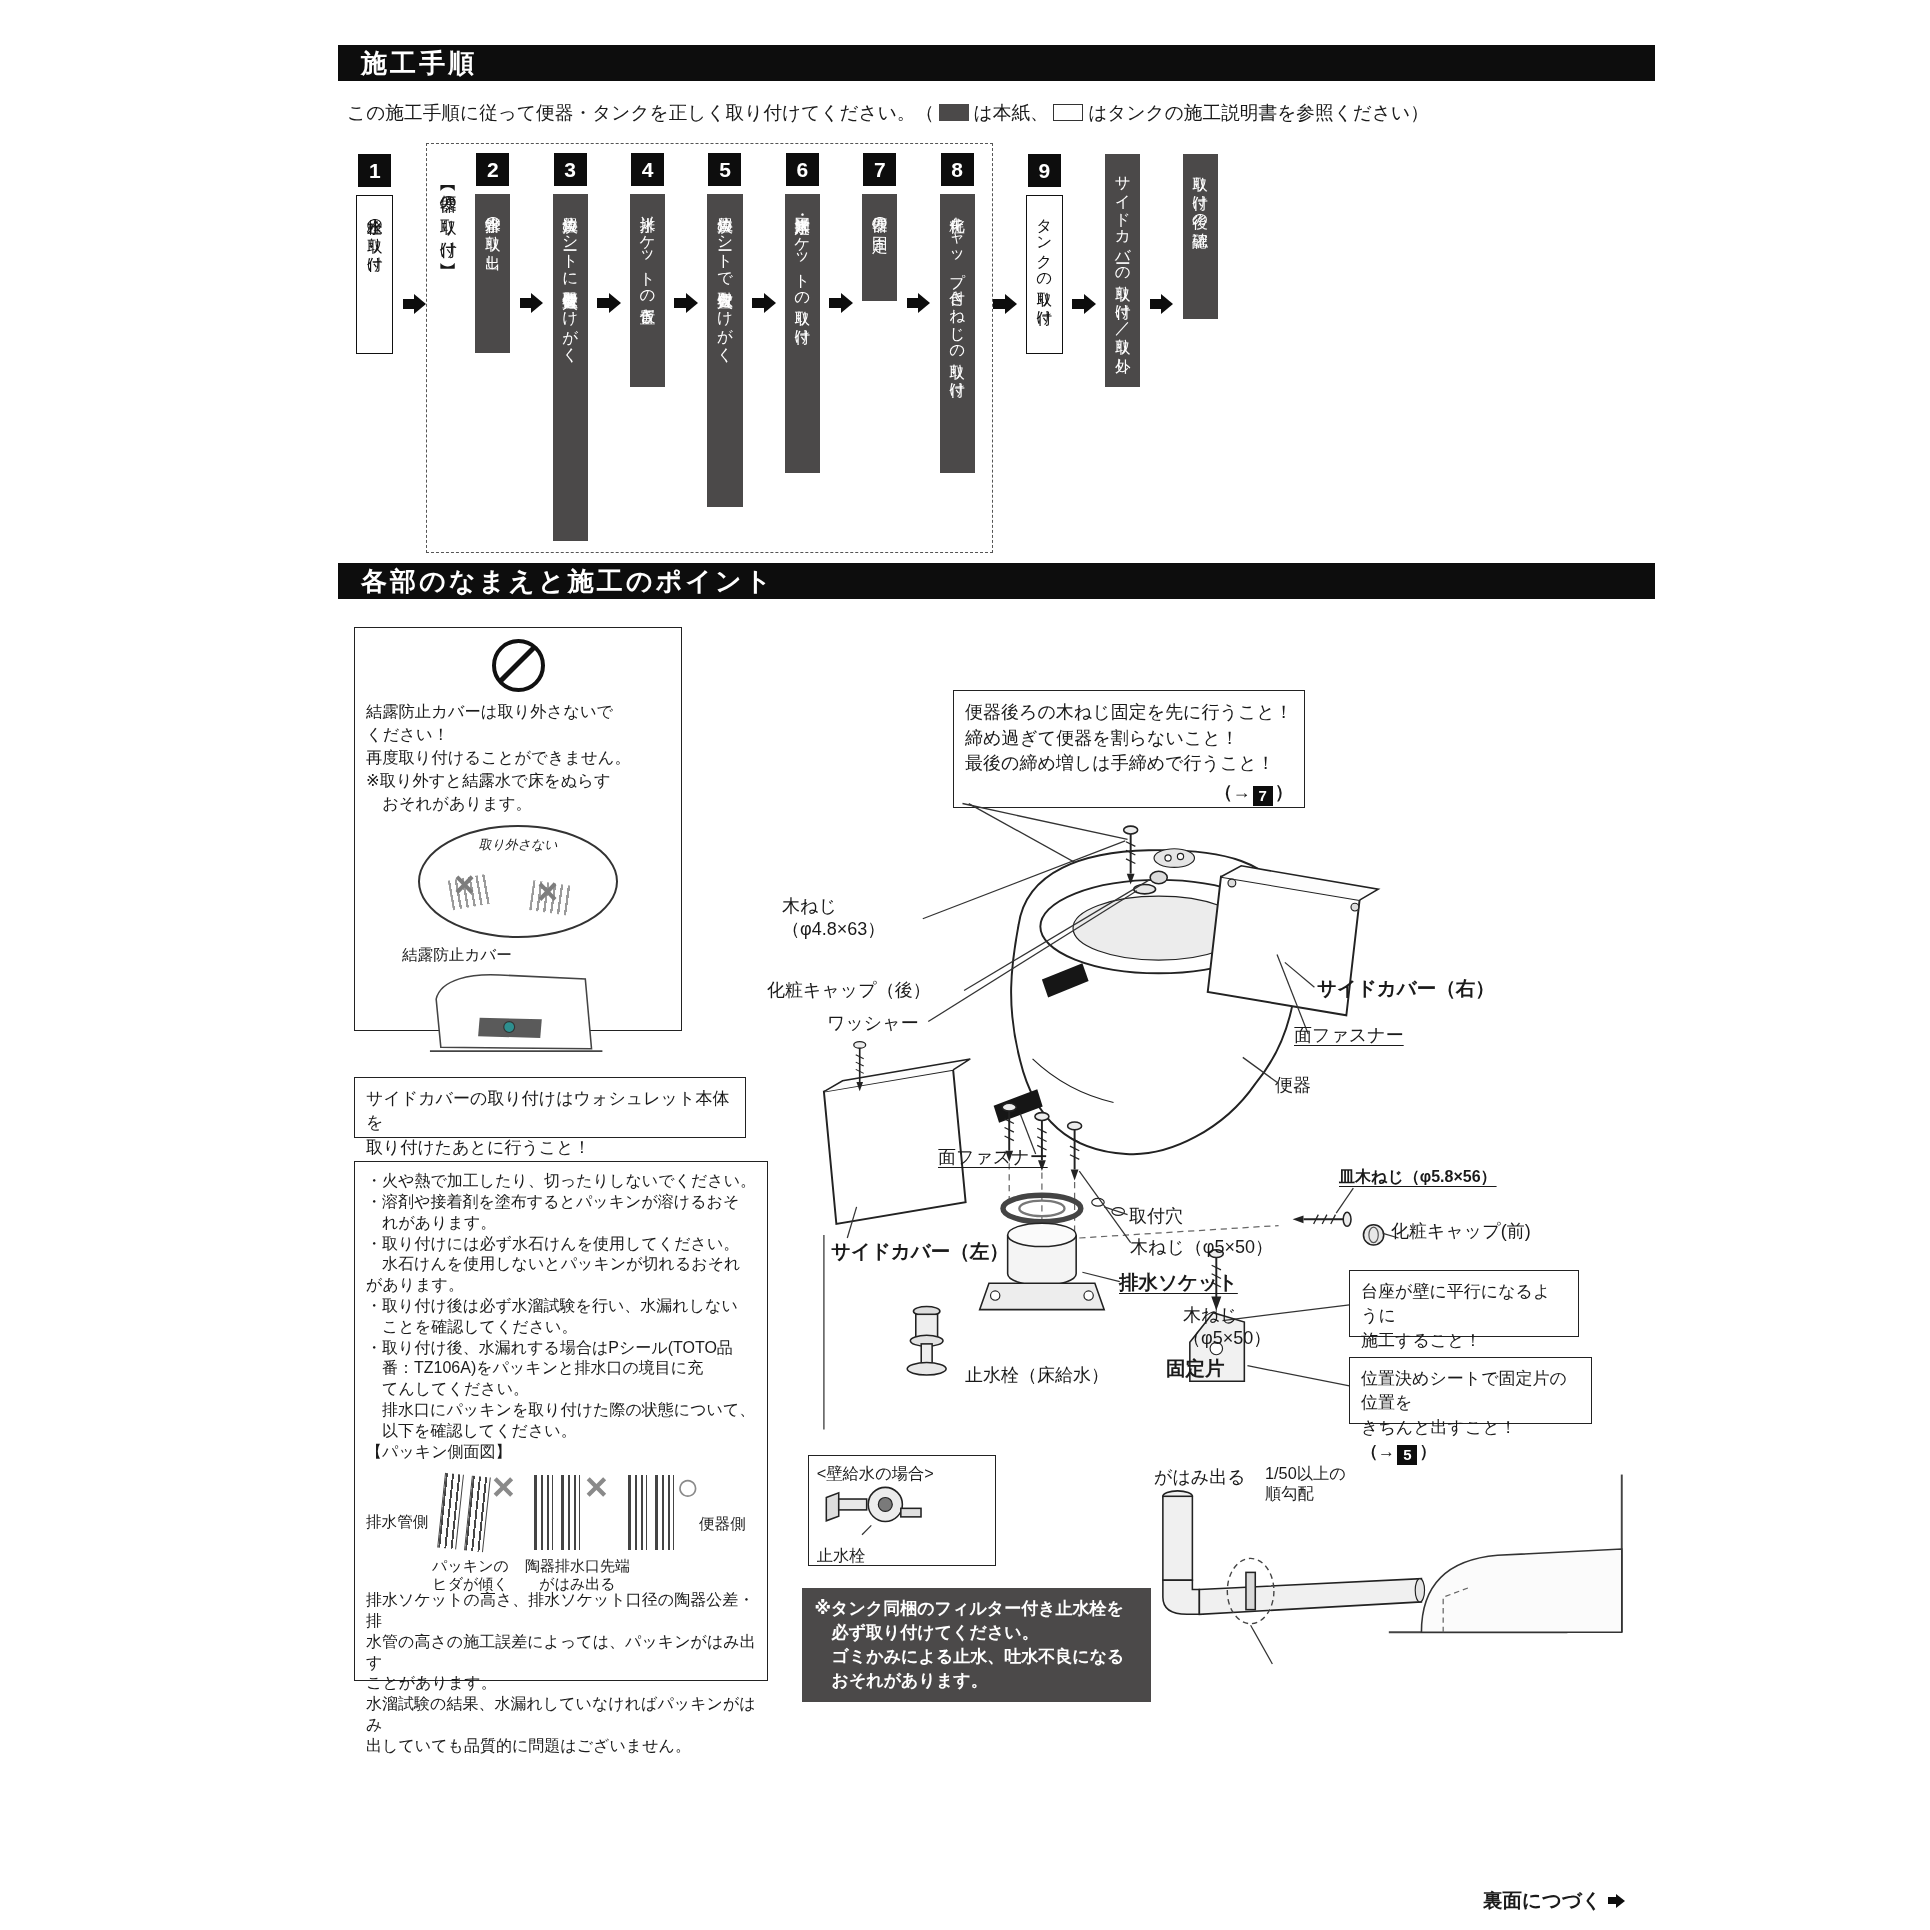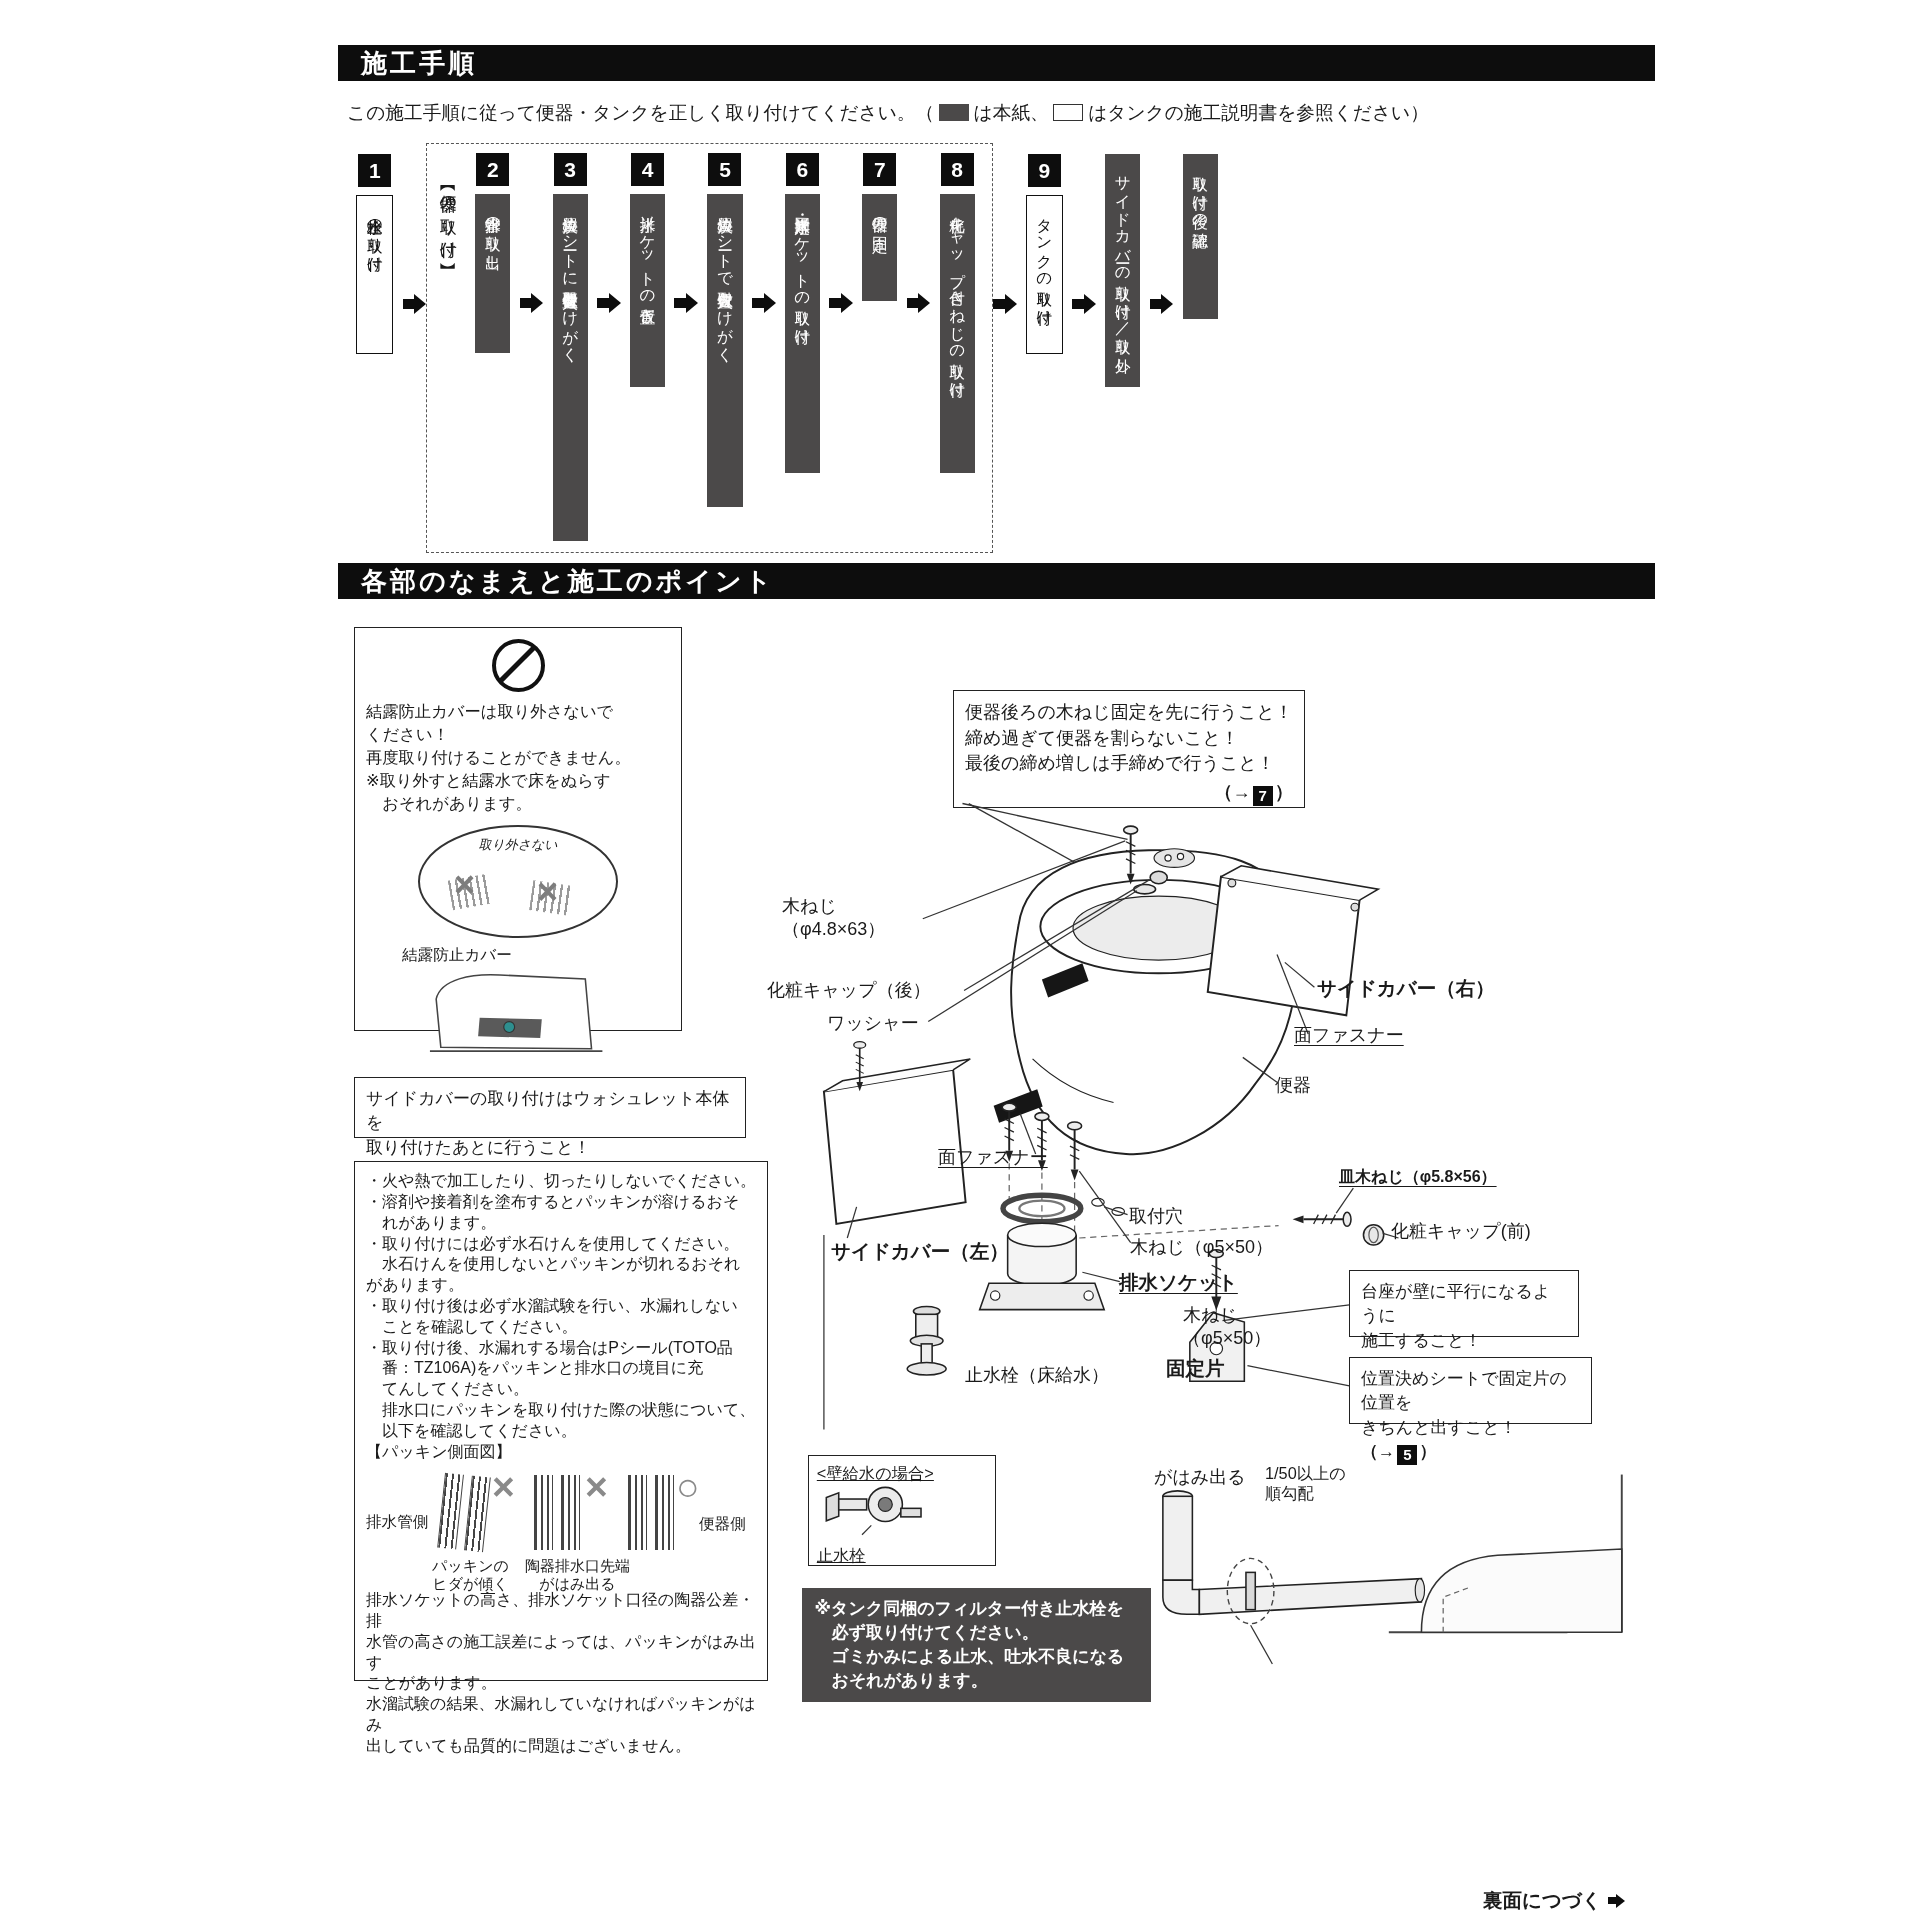--- a/index.html
+++ b/index.html
@@ -392,21 +392,21 @@
 
   <div class="nbox" style="left:1349px;top:1270px;width:230px;height:67px;">
     <span class="ml">台座が壁に平行になるように
 施工すること！　</span><span class="refwrap"><span>（</span><span class="ref-arrow">→</span><span class="refnum">4</span><span>）</span></span>
   </div>
   <div class="nbox" style="left:1349px;top:1357px;width:243px;height:67px;">
     <span class="ml">位置決めシートで固定片の位置を
 きちんと出すこと！　</span><span class="refwrap"><span>（</span><span class="ref-arrow">→</span><span class="refnum">5</span><span>）</span></span>
   </div>
 
-  <div class="nbox" style="left:808px;top:1455px;width:188px;height:111px;padding:6.2px 7.8px;text-decoration:underline;">
+  <div class="nbox" style="left:808px;top:1455px;width:188px;height:111px;padding:6.2px 7.8px;">
     <div style="font-size:16.3px;">&lt;壁給水の場合&gt;</div>
     <svg width="163" height="56" viewBox="0 0 210 72">
       <polygon points="12,16 28,10 28,40 12,46" fill="#dddddd" stroke="#222" stroke-width="2"></polygon>
       <rect x="28" y="18" width="36" height="14" fill="#e8e8e8" stroke="#222" stroke-width="2"></rect>
       <circle cx="88" cy="25" r="22" fill="#ececec" stroke="#222" stroke-width="2"></circle>
       <circle cx="88" cy="25" r="9" fill="#7a7a7a" stroke="#222" stroke-width="1.5"></circle>
       <rect x="108" y="30" width="26" height="11" fill="#e0e0e0" stroke="#222" stroke-width="2"></rect>
       <line x1="70" y1="52" x2="58" y2="64" stroke="#333" stroke-width="1.6"></line>
     </svg>
     <div style="font-size:16.3px;margin-top:-4.7px;">止水栓</div>

